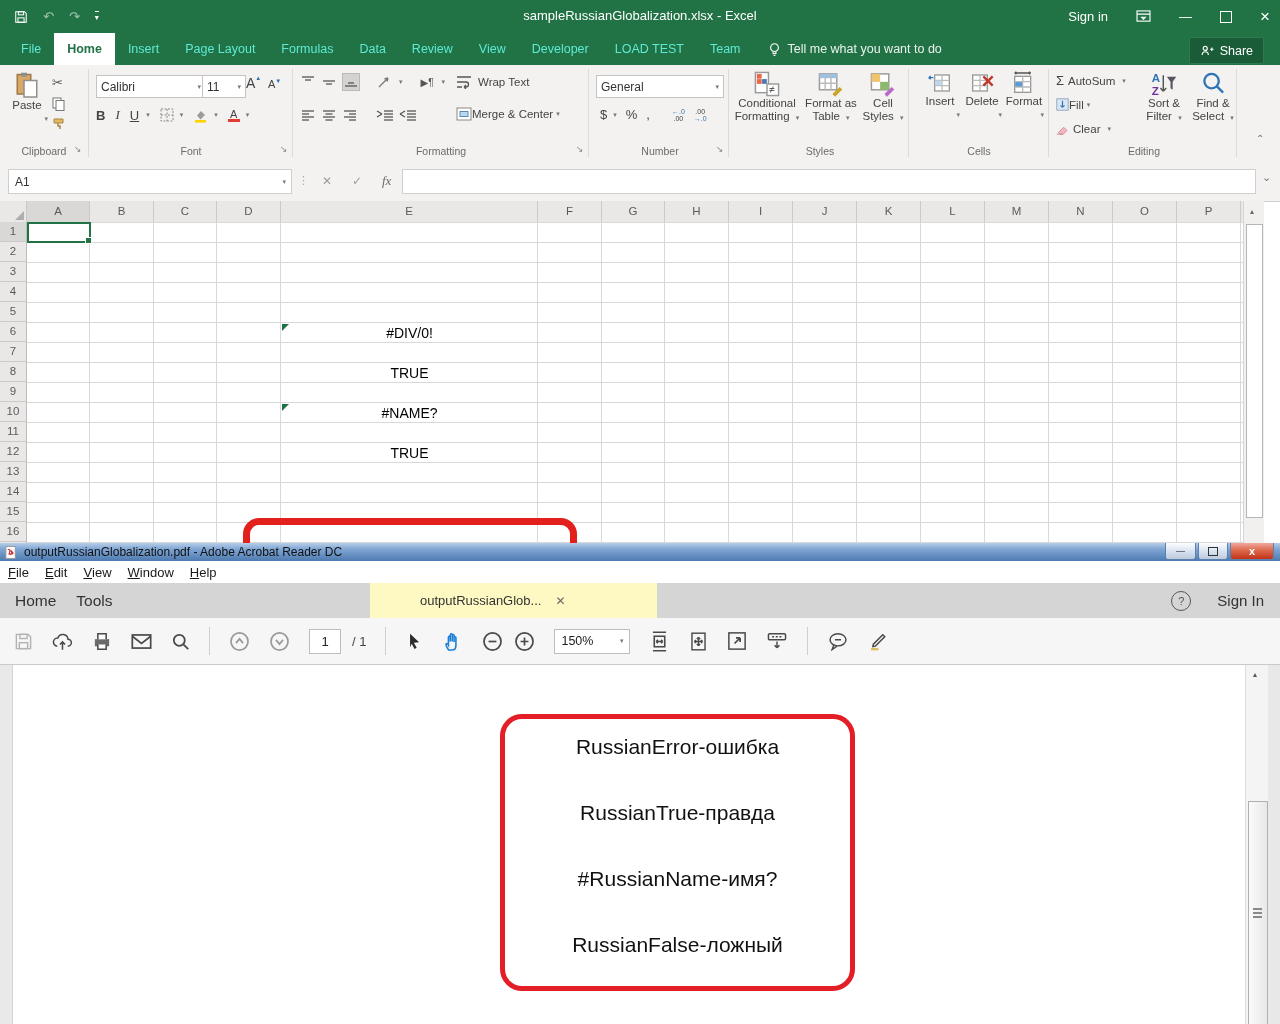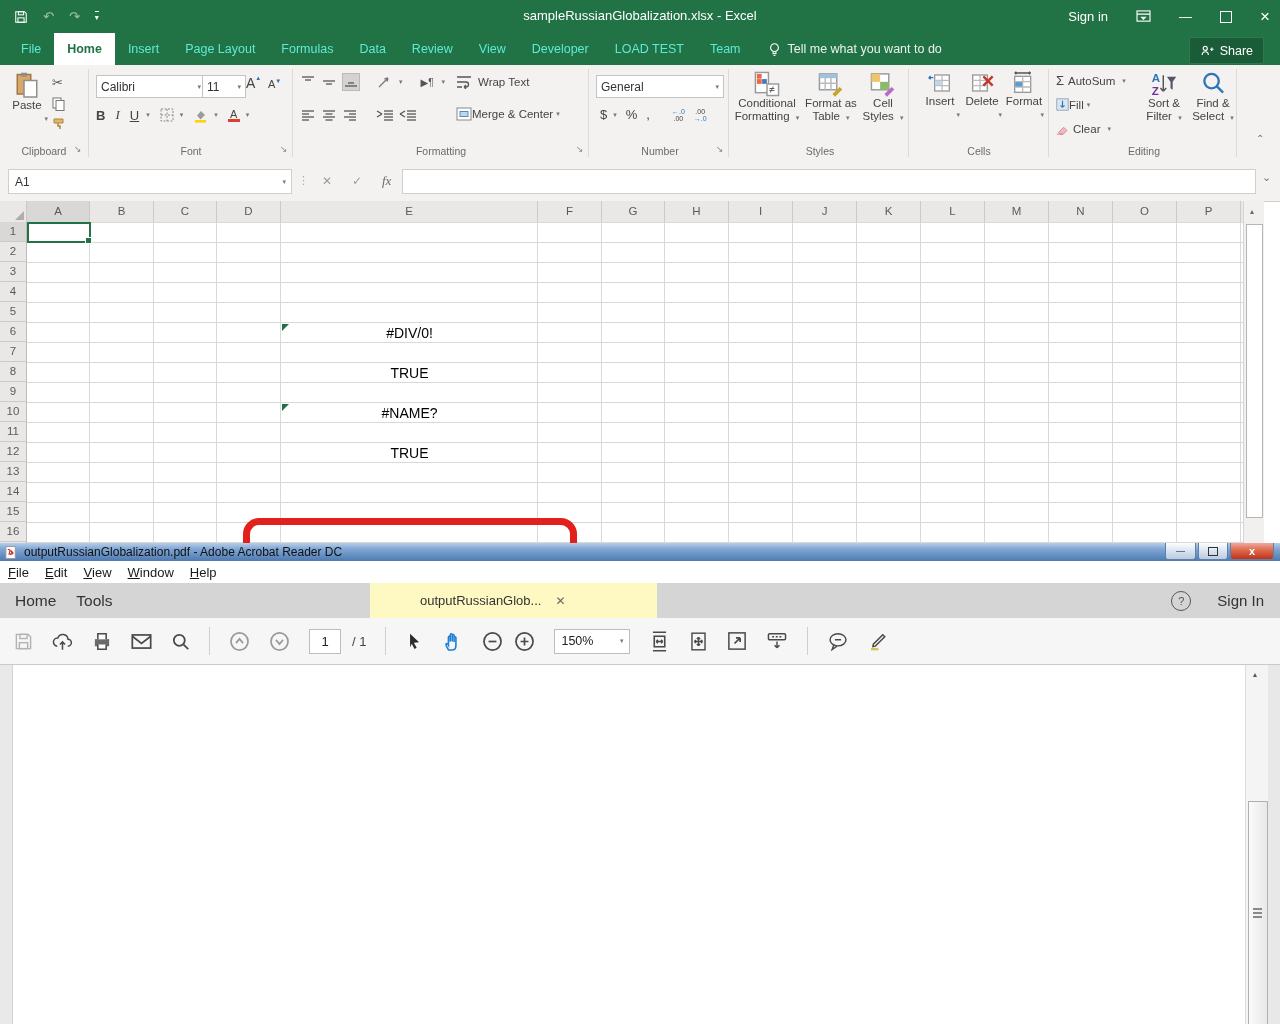--- a/index.html
+++ b/index.html
@@ -675,20 +675,26 @@
     <span>
       <svg width="21" height="20" viewBox="0 0 16 16" fill="none" stroke="#4a4a4a" stroke-width="1.2">
           <path d="M3.5 12.5l2-.4 7.5-7.5-1.6-1.6-7.5 7.5z"></path>
           <path d="M2 14.5h6" stroke="#d9c063" stroke-width="2"></path>
         </svg>
       </span>
   </div>
 
   <div id="a-content" class="abs" style="border-top:1px solid #cacaca;box-sizing:border-box">
     <div id="a-navstrip" class="abs"></div>
+    <div id="a-redbox" class="abs">
+        <div class="pdfline" style="top: 16px;">RussianError-ошибка</div>
+        <div class="pdfline" style="top: 82px;">RussianTrue-правда</div>
+        <div class="pdfline" style="top: 148px;">#RussianName-имя?</div>
+        <div class="pdfline" style="top: 214px;">RussianFalse-ложный</div>
+      </div>
     <div id="a-scroll" class="abs">
       <span style="position:absolute;left:7px;top:5px;color:#555;font-size:8px">▴</span>
       <div id="a-sthumb">
         <span class="grip" style="top:106px"></span>
           <span class="grip" style="top:110px"></span>
           <span class="grip" style="top:114px"></span>
       </div>
     </div>
     <div id="a-edge" class="abs"></div>
   </div>

